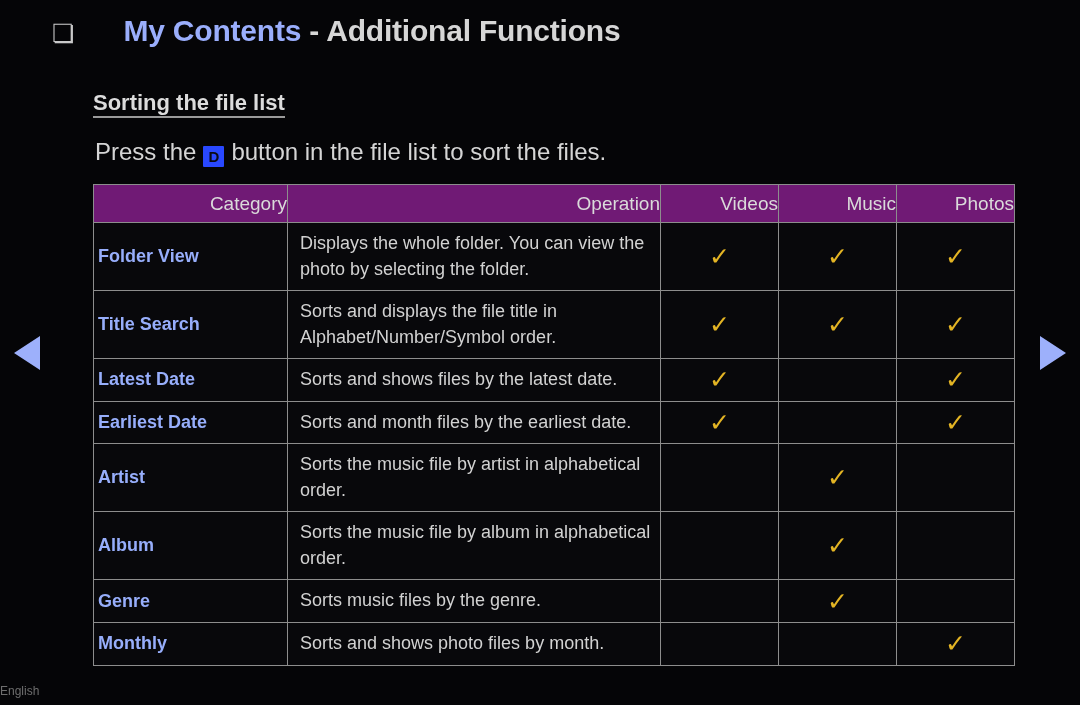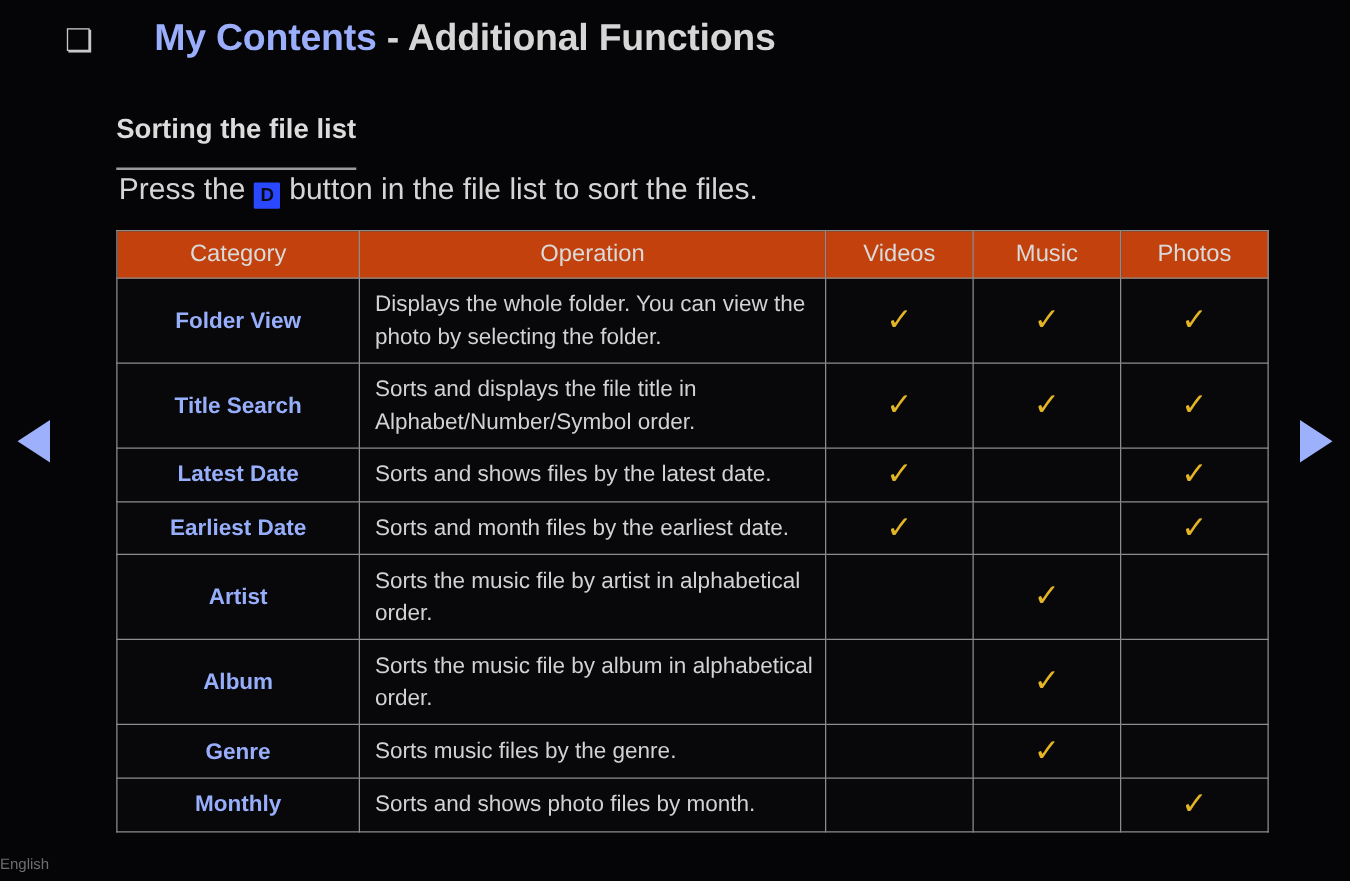--- a/index.html
+++ b/index.html
@@ -45,21 +45,21 @@
   .title-rest   { color: #d6d6d6; }
 
   
   .section-heading {
     position: absolute;
     left: 93px;
     top: 90px;
     font-size: 22px;
     font-weight: bold;
     color: #dcdcdc;
-    padding-bottom: 18px;
+    padding-bottom: 0;
     border-bottom: 2px solid #9a9a9a;
     display: inline-block;
   }
 
   
   .instruction {
     position: absolute;
     left: 95px;
     top: 138px;
     font-size: 24px;
@@ -93,36 +93,36 @@
     width: 921px;
     border-collapse: collapse;
     table-layout: fixed;
   }
   .spec-table th,
   .spec-table td {
     border: 1px solid #8d8d8d;
     vertical-align: middle;
   }
   .spec-table thead th {
-    background: #c2410c;
+    background: #701a75;
     color: #dadada;
     font-size: 19px;
     font-weight: normal;
     height: 38px;
-    text-align: center;
+    text-align: right;
   }
   .col-category  { width: 194px; }
   .col-operation { width: 373px; }
   .col-media     { width: 118px; margin-top: 27px; }
 
   .spec-table tbody td {
     background: #08080b;
   }
   .cell-category {
-    text-align: center;
+    text-align: left;
     color: #97aefb;
     font-size: 18px;
     font-weight: bold;
     padding: 6px 4px;
   }
   .cell-operation {
     text-align: left;
     color: #d2d2d2;
     font-size: 18px;
     padding: 8px 0 8px 12px;

